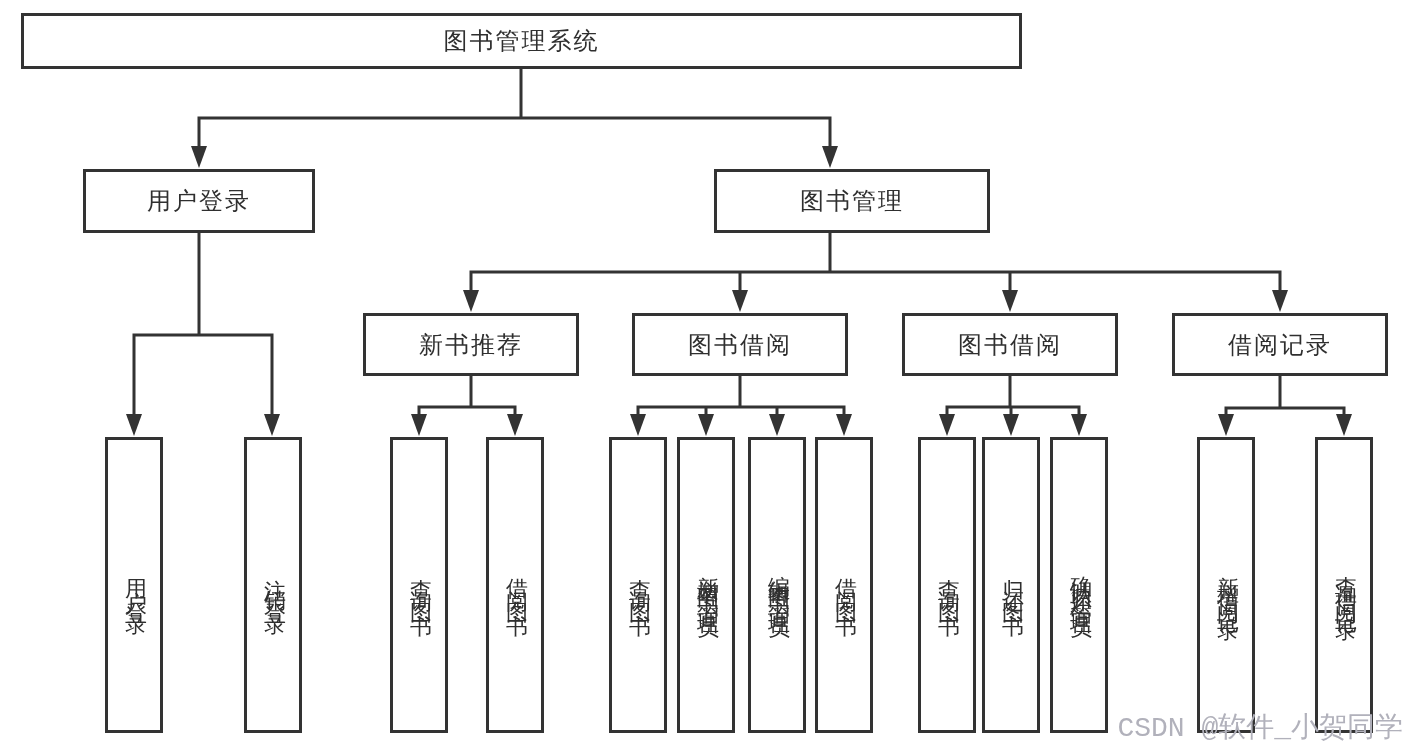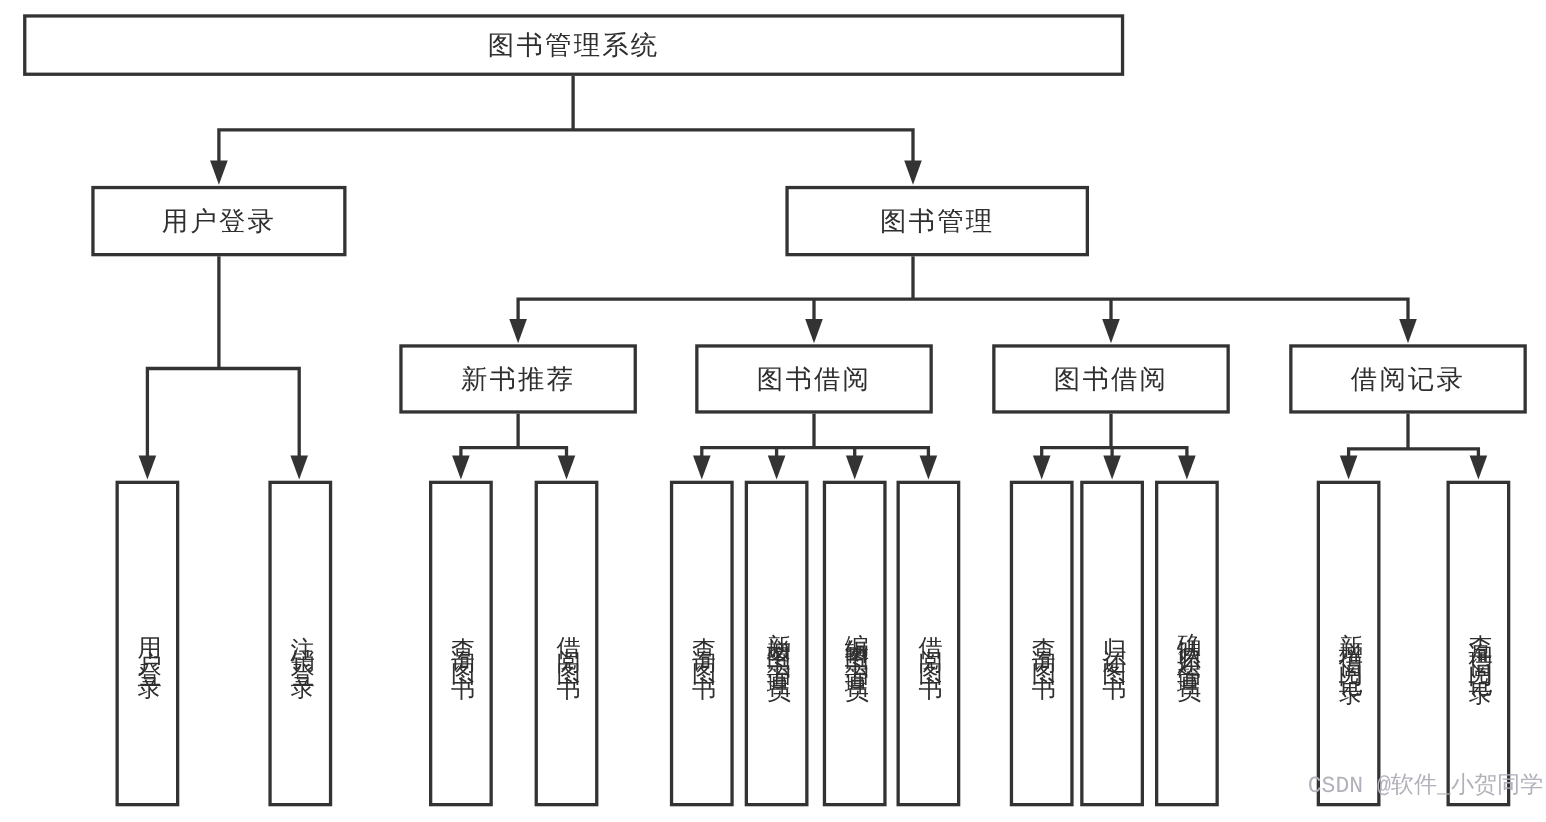--- a/index.html
+++ b/index.html
@@ -38,22 +38,22 @@
     text-orientation: mixed;
     font-size: 22px;
     letter-spacing: 12px;
     line-height: 1;
   }
   .leaf.dense .vlabel { letter-spacing: 6px; }
   .leaf.mid .vlabel { letter-spacing: 9px; }
   #watermark {
     position: absolute;
     right: 2px;
-    bottom: 20px;
-    font-size: 21px;
+    bottom: 1px;
+    font-size: 28px;
     color: #b1b1bb;
     z-index: 5;
     white-space: nowrap;
   }
 </style>
 </head>
 <body>
 
 <div id="canvas">
 

